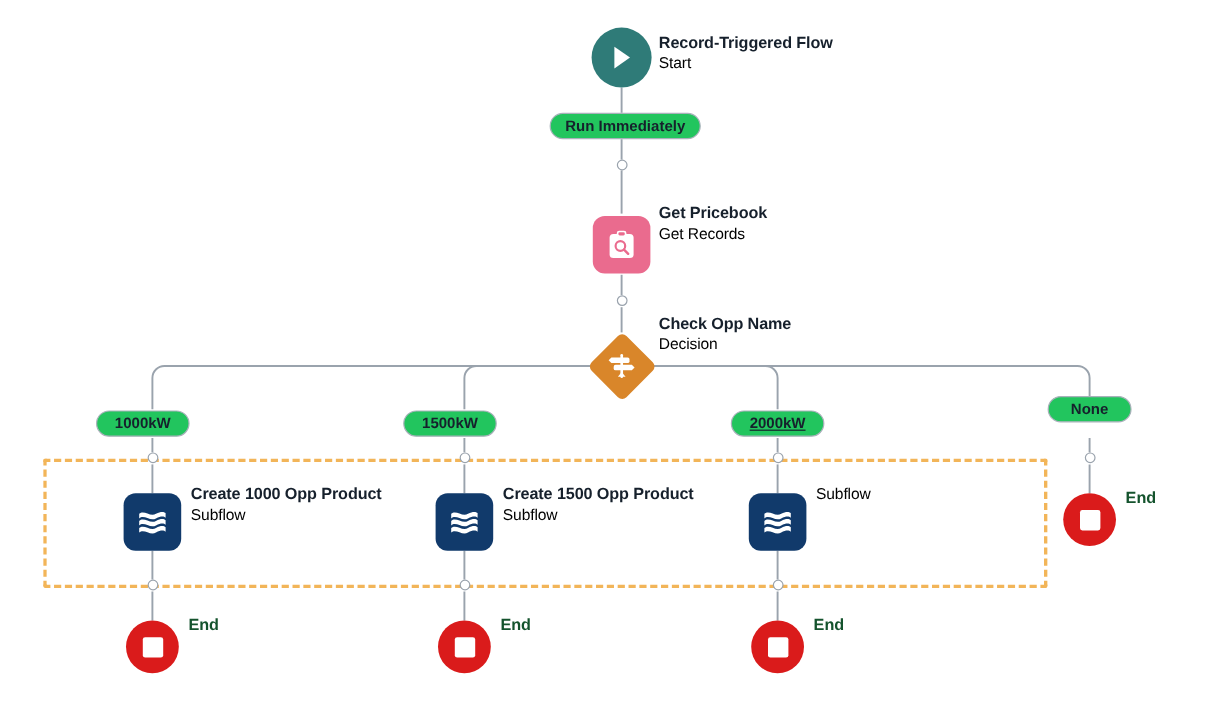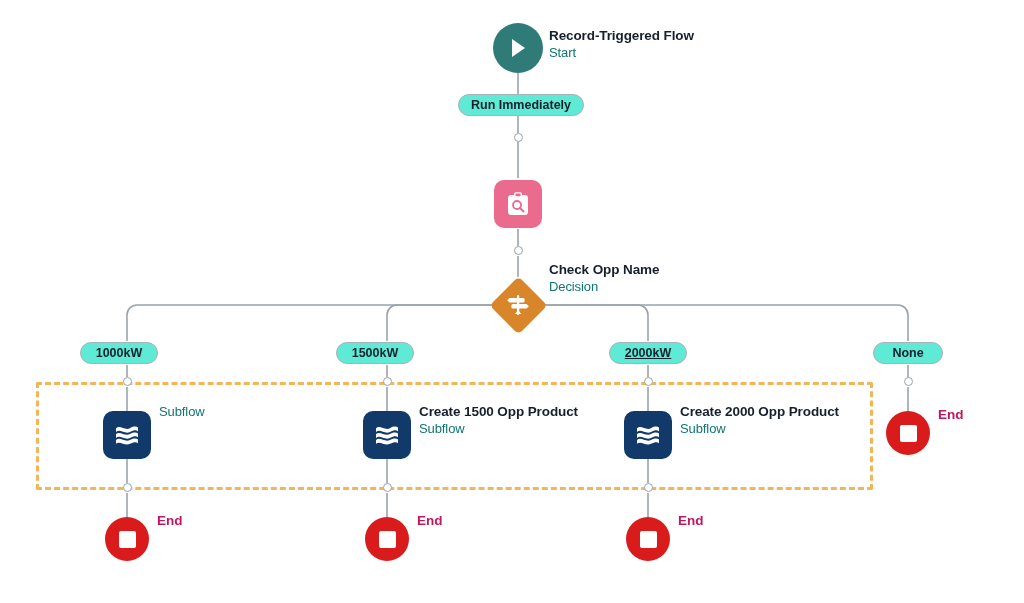--- a/index.html
+++ b/index.html
@@ -43,36 +43,36 @@
   }
   .label-title {
     font-size: 13.5px;
     font-weight: bold;
     color: #16202c;
     letter-spacing: -0.1px;
   }
   .label-sub {
     font-size: 13px;
     font-weight: normal;
-    color: #0f766e;
+    color: #000000;
     letter-spacing: -0.1px;
   }
   .label-only {
     font-size: 13.5px;
     font-weight: bold;
-    color: #be185d;
+    color: #14532d;
   }
 
   
   .pill {
     position: absolute;
     height: 22px;
     border: 1px solid #a9b1ba;
     border-radius: 12px;
-    background: #5eead4;
+    background: #22c55e;
     display: flex;
     align-items: center;
     justify-content: center;
     padding: 0 12px;
     font-size: 12.5px;
     font-weight: bold;
     color: #16202c;
     white-space: nowrap;
     z-index: 4;
   }
@@ -207,20 +207,24 @@
     <div class="icon-sq icon-pink">
       <svg width="28" height="28" viewBox="0 0 28 28">
         <rect x="4" y="5" width="20" height="20" rx="3.2" fill="#ffffff"></rect>
         <rect x="10" y="2.2" width="8" height="5.4" rx="2" fill="#ffffff"></rect>
         <rect x="11.3" y="3.5" width="5.4" height="2.8" rx="1.2" fill="#EA6B8E"></rect>
         <circle cx="13" cy="15" r="4" fill="none" stroke="#EA6B8E" stroke-width="1.8"></circle>
         <line x1="16" y1="18" x2="19.5" y2="21.5" stroke="#EA6B8E" stroke-width="2" stroke-linecap="round"></line>
       </svg>
     </div>
   </div>
+  <div class="label-block" style="left:549px; top:170px;">
+    <div class="label-title">Get Pricebook</div>
+    <div class="label-sub">Get Records</div>
+  </div>
 
   <div class="node diamond-wrap" style="left:489px; top:276px;">
     <div class="diamond"></div>
     <div class="diamond-icon">
       <svg width="24" height="26" viewBox="0 0 24 26">
         <rect x="11" y="3" width="2.2" height="20" rx="1" fill="#ffffff"></rect>
         <path d="M3.5 6 H17 a1.6 1.6 0 0 1 1.6 1.6 v1.4 a1.6 1.6 0 0 1 -1.6 1.6 H3.5 L1.2 8.3 Z" fill="#ffffff"></path>
         <path d="M20.5 12 H7 a1.6 1.6 0 0 0 -1.6 1.6 v1.4 a1.6 1.6 0 0 0 1.6 1.6 H20.5 L22.8 14.3 Z" fill="#ffffff"></path>
         <path d="M12.1 18 L15.3 22 H8.9 Z" fill="#ffffff"></path>
       </svg>
@@ -235,20 +239,21 @@
   <div class="node" style="left:103px; top:411px;">
     <div class="icon-sq icon-navy">
       <svg width="30" height="30" viewBox="0 0 30 30">
         <path d="M4 8.2 C8 4.6 13 11 18 8.2 C22 6 24.5 6.4 26 7.6 L26 11.4 C24.5 10 22 9.8 18 12 C13 14.8 8 8.4 4 12 Z" fill="#ffffff"></path>
         <path d="M4 14.1 C8 10.5 13 16.9 18 14.1 C22 11.9 24.5 12.3 26 13.5 L26 17.3 C24.5 15.9 22 15.7 18 17.9 C13 20.7 8 14.3 4 17.9 Z" fill="#ffffff"></path>
         <path d="M4 20 C8 16.4 13 22.8 18 20 C22 17.8 24.5 18.2 26 19.4 L26 23.2 C24.5 21.8 22 21.6 18 23.8 C13 26.6 8 20.2 4 23.8 Z" fill="#ffffff"></path>
       </svg>
     </div>
   </div>
   <div class="label-block" style="left:159px; top:404px;">
+    <div class="label-title">Create 1000 Opp Product</div>
     <div class="label-sub">Subflow</div>
   </div>
   <div class="node" style="left:105px; top:517px;">
     <div class="end-circle">
       <span class="end-square"></span>
     </div>
   </div>
   <div class="label-block label-only" style="left:157px; top:513px;">End</div>
 
   <div class="pill" style="left:336px; top:342px; width:78px;">1500kW</div>
@@ -276,31 +281,30 @@
   <div class="node" style="left:624px; top:411px;">
     <div class="icon-sq icon-navy">
       <svg width="30" height="30" viewBox="0 0 30 30">
         <path d="M4 8.2 C8 4.6 13 11 18 8.2 C22 6 24.5 6.4 26 7.6 L26 11.4 C24.5 10 22 9.8 18 12 C13 14.8 8 8.4 4 12 Z" fill="#ffffff"></path>
         <path d="M4 14.1 C8 10.5 13 16.9 18 14.1 C22 11.9 24.5 12.3 26 13.5 L26 17.3 C24.5 15.9 22 15.7 18 17.9 C13 20.7 8 14.3 4 17.9 Z" fill="#ffffff"></path>
         <path d="M4 20 C8 16.4 13 22.8 18 20 C22 17.8 24.5 18.2 26 19.4 L26 23.2 C24.5 21.8 22 21.6 18 23.8 C13 26.6 8 20.2 4 23.8 Z" fill="#ffffff"></path>
       </svg>
     </div>
   </div>
   <div class="label-block" style="left:680px; top:404px;">
-    <div class="label-title">Create 2000 Opp Product</div>
     <div class="label-sub">Subflow</div>
   </div>
   <div class="node" style="left:626px; top:517px;">
     <div class="end-circle">
       <span class="end-square"></span>
     </div>
   </div>
   <div class="label-block label-only" style="left:678px; top:513px;">End</div>
 
-  <div class="pill" style="left:873px; top:342px; width:70px;">None</div>
+  <div class="pill" style="left:873px; top:330px; width:70px;">None</div>
   <div class="node" style="left:886px; top:411px;">
     <div class="end-circle">
       <span class="end-square"></span>
     </div>
   </div>
   <div class="label-block label-only" style="left:938px; top:407px;">End</div>
 
 </div>
 
 </body></html>

